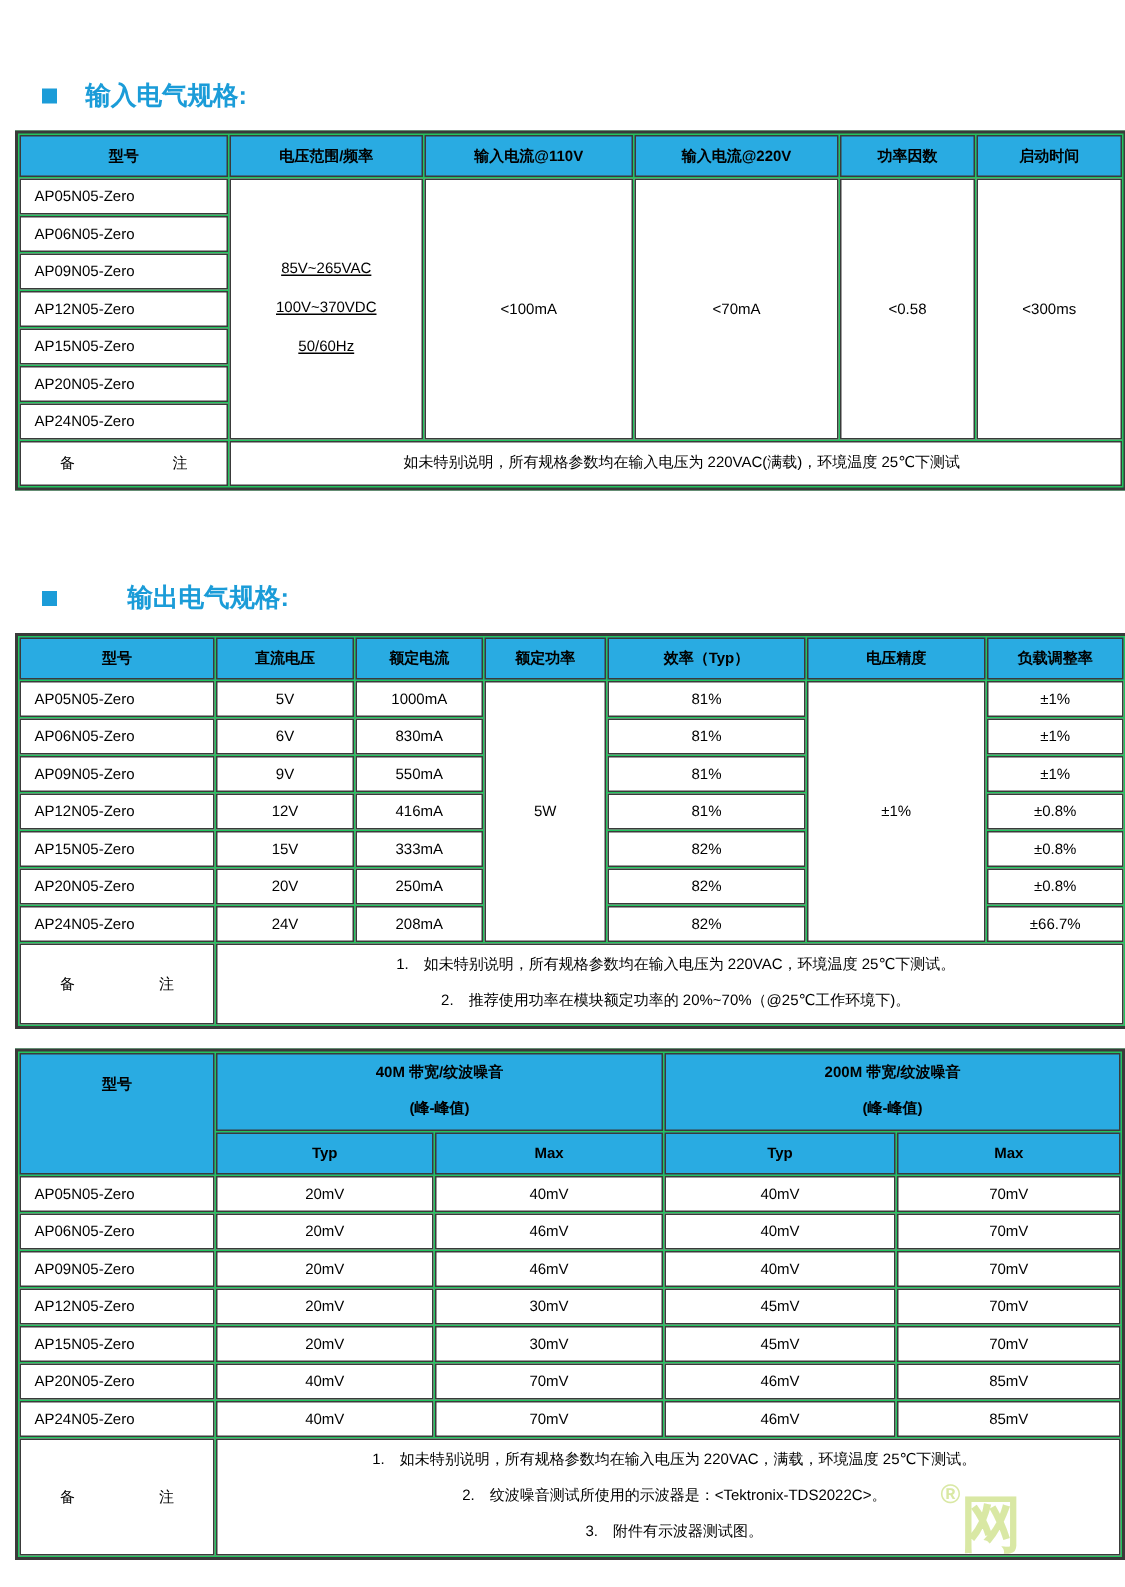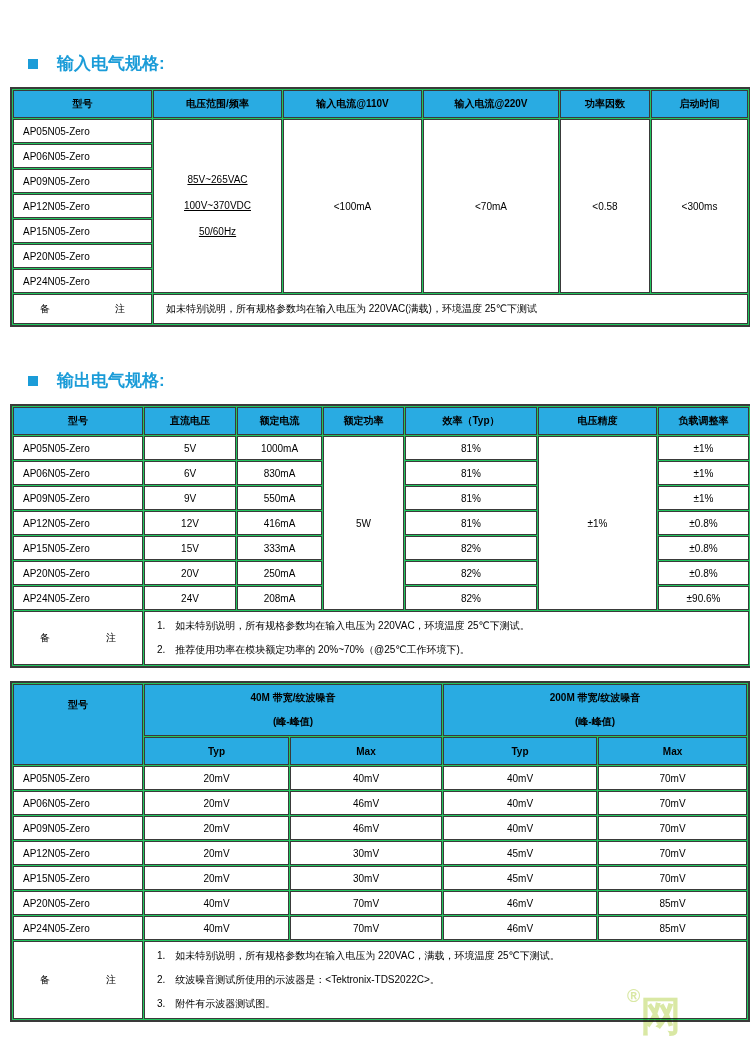--- a/index.html
+++ b/index.html
@@ -9,29 +9,29 @@
     --watermark-green:#d9e8a4;
   }
   *{box-sizing:border-box;}
   body{margin:0;background:#ffffff;font-family:"Liberation Sans","DejaVu Sans",sans-serif;color:#000;}
   .page{position:relative;width:750px;height:1058px;background:#fff;overflow:hidden;}
 
   .section-title{display:flex;align-items:center;margin-left:28px;color:var(--title-blue);
     font-weight:bold;font-size:17px;line-height:20px;margin-top:40px;}
   .bullet{width:10px;height:10px;background:var(--title-blue);margin-right:19px;flex:0 0 auto;}
   .mt-first{padding-top:14px;}
-  .mt-section{margin-top:44px;}
+  .mt-section{margin-top:62px;gap:28px;}
 
   table.spec{border-collapse:separate;border-spacing:1px;border:2px solid var(--border);
     width:730px;margin:13px 0 0 10px;table-layout:fixed;font-size:10px;background:#22c55e;}
   .spec th{background:var(--header-bg);border:1px solid var(--border);font-weight:bold;
     height:28px;padding:1px 2px;text-align:center;color:#000;}
   .spec td{border:1px solid var(--border);text-align:center;height:24px;padding:0 2px;background:#fff;}
   .spec td.model{text-align:left;padding-left:9px;}
-  .spec td.note-cell{text-align:left;padding:2px 4px 2px 12px;}
+  .spec td.note-cell{text-align:center;padding:2px 4px 2px 12px;}
   .note-line{line-height:24px;white-space:nowrap;}
   .note-label-flex{display:flex;justify-content:space-between;padding:0 24px;}
   .vr-line{line-height:26px;text-decoration:underline;}
   .group-line{line-height:24px;}
   th.model-span{vertical-align:top;padding-top:13px;}
 
   .watermark{position:absolute;left:626px;top:994px;display:flex;align-items:flex-start;
     font-weight:bold;font-size:41px;line-height:1.1;color:var(--watermark-green);
     mix-blend-mode:multiply;z-index:5;white-space:nowrap;}
   .watermark .reg{font-size:18px;line-height:1;margin:-7px 0 0 1px;}
@@ -179,21 +179,21 @@
         <td>20V</td>
         <td>250mA</td>
         <td>82%</td>
         <td>±0.8%</td>
       </tr>
       <tr>
         <td class="model">AP24N05-Zero</td>
         <td>24V</td>
         <td>208mA</td>
         <td>82%</td>
-        <td>±90.6%</td>
+        <td>±66.7%</td>
       </tr>
       <tr>
         <td>
           <div class="note-label-flex">
             <span>备</span>
             <span>注</span>
           </div>
         </td>
         <td class="note-cell" colspan="6">
           <div class="note-line">1.　如未特别说明，所有规格参数均在输入电压为 220VAC，环境温度 25℃下测试。</div>

